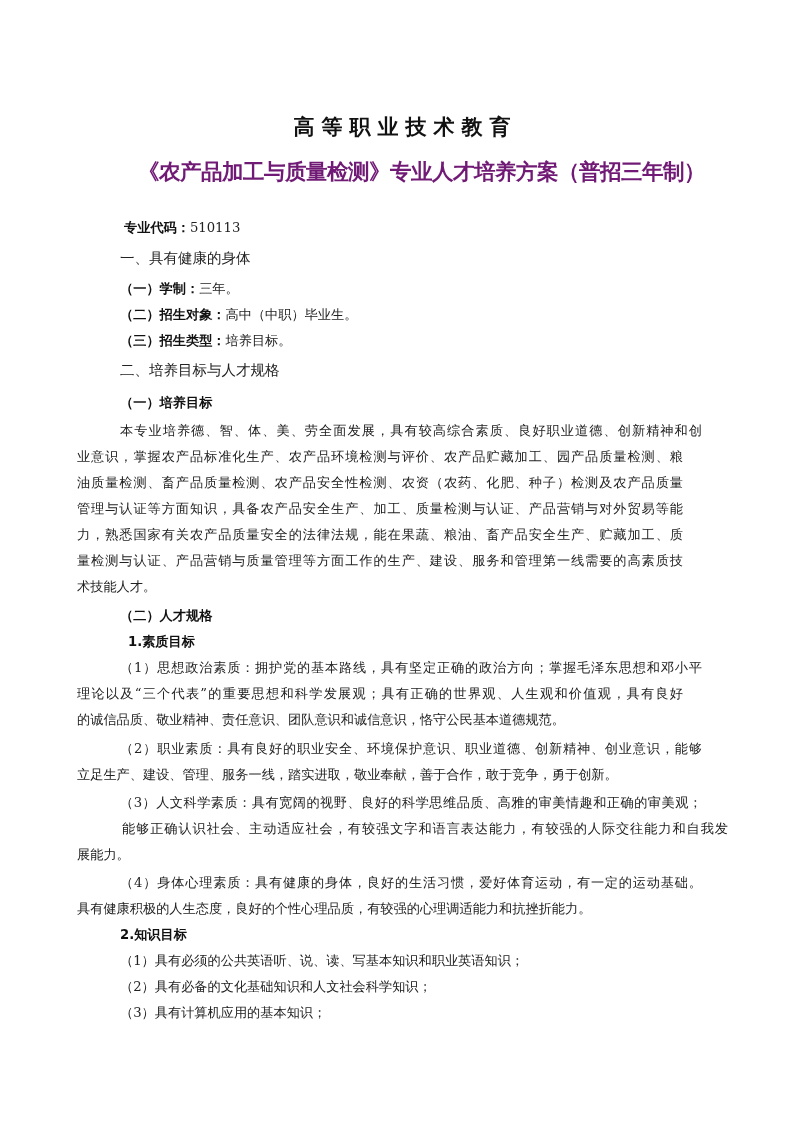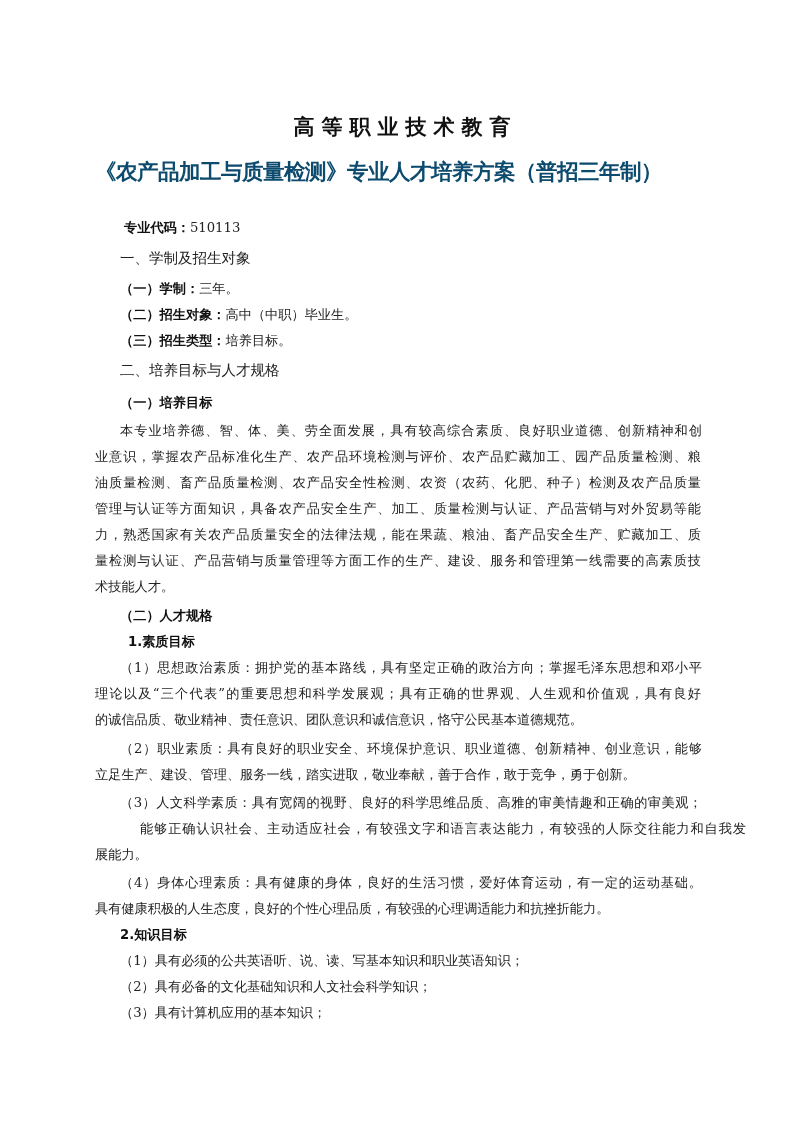--- a/index.html
+++ b/index.html
@@ -1,42 +1,42 @@
 <!DOCTYPE html>
 <html><head>
 <meta charset="utf-8">
 <style>
   html, body { margin: 0; padding: 0; background: #ffffff; }
   body { width: 793px; height: 1122px; position: relative; overflow: hidden;
          font-family: "DejaVu Serif", "Liberation Serif", serif; color: #222; }
   .page { position: absolute; left: 0; top: 0; width: 793px; height: 1122px; }
-  .line { position: absolute; left: 95px; width: 606px; white-space: nowrap; font-size: 13.2px; line-height: 20px; }
+  .line { position: absolute; left: 77px; width: 606px; white-space: nowrap; font-size: 13.2px; line-height: 20px; }
   .title1 { position: absolute; top: 113px; left: 9px; width: 793px; text-align: center;
             font-family: "DejaVu Sans", sans-serif; font-weight: bold; font-size: 21px; letter-spacing: 7px; color: #111; }
-  .title2 { position: absolute; top: 157px; left: 95px; width: 610px; text-align: left;
-            font-family: "DejaVu Serif", serif; font-weight: bold; font-size: 21.5px; color: #0c4a6e; letter-spacing: -0.5px; }
+  .title2 { position: absolute; top: 157px; left: 95px; width: 610px; text-align: right;
+            font-family: "DejaVu Serif", serif; font-weight: bold; font-size: 21.5px; color: #701a75; letter-spacing: -0.5px; }
   .b { font-weight: bold; font-family: "DejaVu Sans", sans-serif; color: #111; }
   .h1 { font-size: 14.5px; font-family: "DejaVu Sans", sans-serif; color: #222; }
   .indent1 { left: 120px; }
   .indent2 { left: 124px; }
   .just { text-align: justify; text-align-last: justify; }
 </style>
 </head>
 <body>
 
 <div class="page">
 
   <div class="title1">高等职业技术教育</div>
   <div class="title2">《农产品加工与质量检测》专业人才培养方案（普招三年制）</div>
 
   <div class="line indent2" style="top:218px;">
     <span class="b">专业代码：</span><span>510113</span>
   </div>
 
-  <div class="line h1" style="top:248px; left:120px;">一、学制及招生对象</div>
+  <div class="line h1" style="top:248px; left:120px;">一、具有健康的身体</div>
 
   <div class="line indent1" style="top:279px;">
     <span class="b">（一）学制：</span><span>三年。</span>
   </div>
   <div class="line indent1" style="top:305px;">
     <span class="b">（二）招生对象：</span><span>高中（中职）毕业生。</span>
   </div>
   <div class="line indent1" style="top:331px;">
     <span class="b">（三）招生类型：</span><span>培养目标。</span>
   </div>

